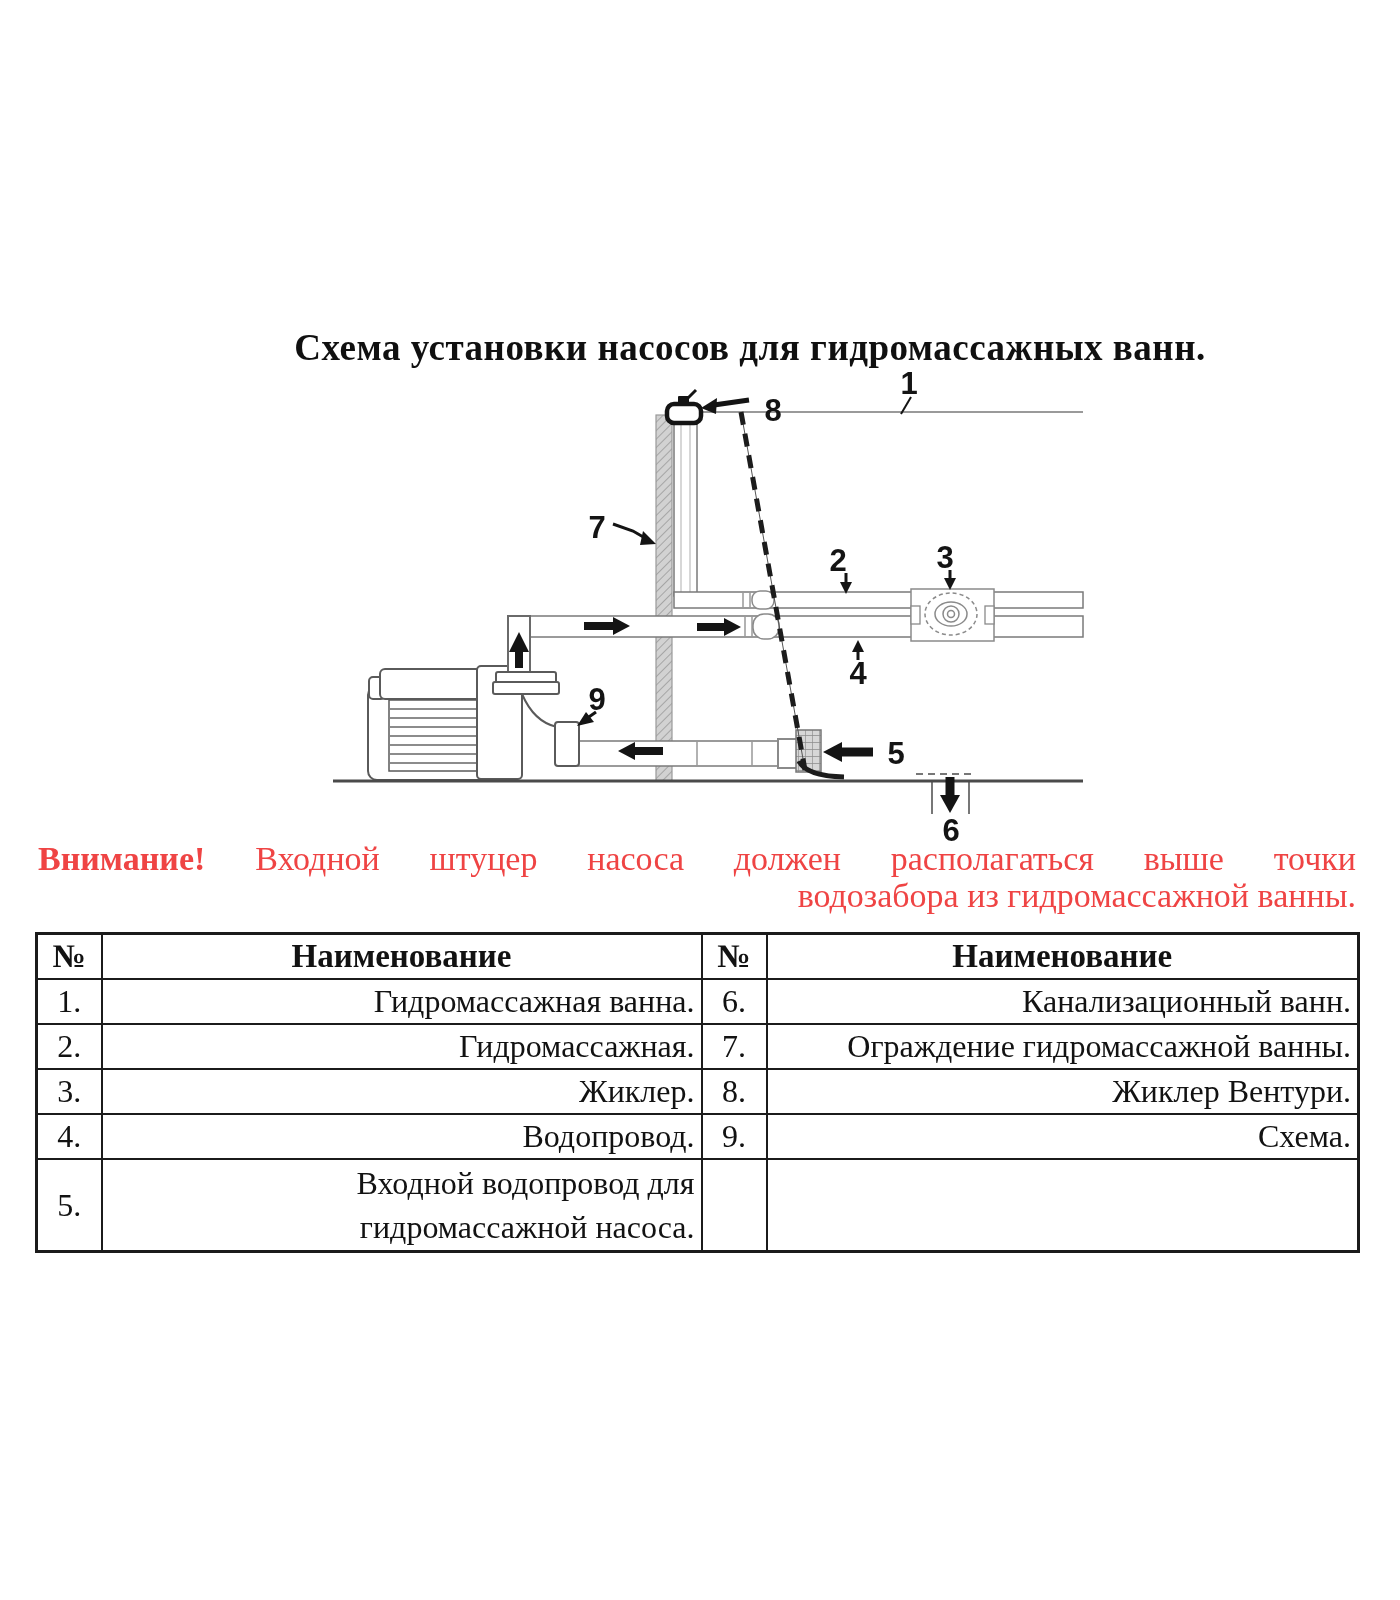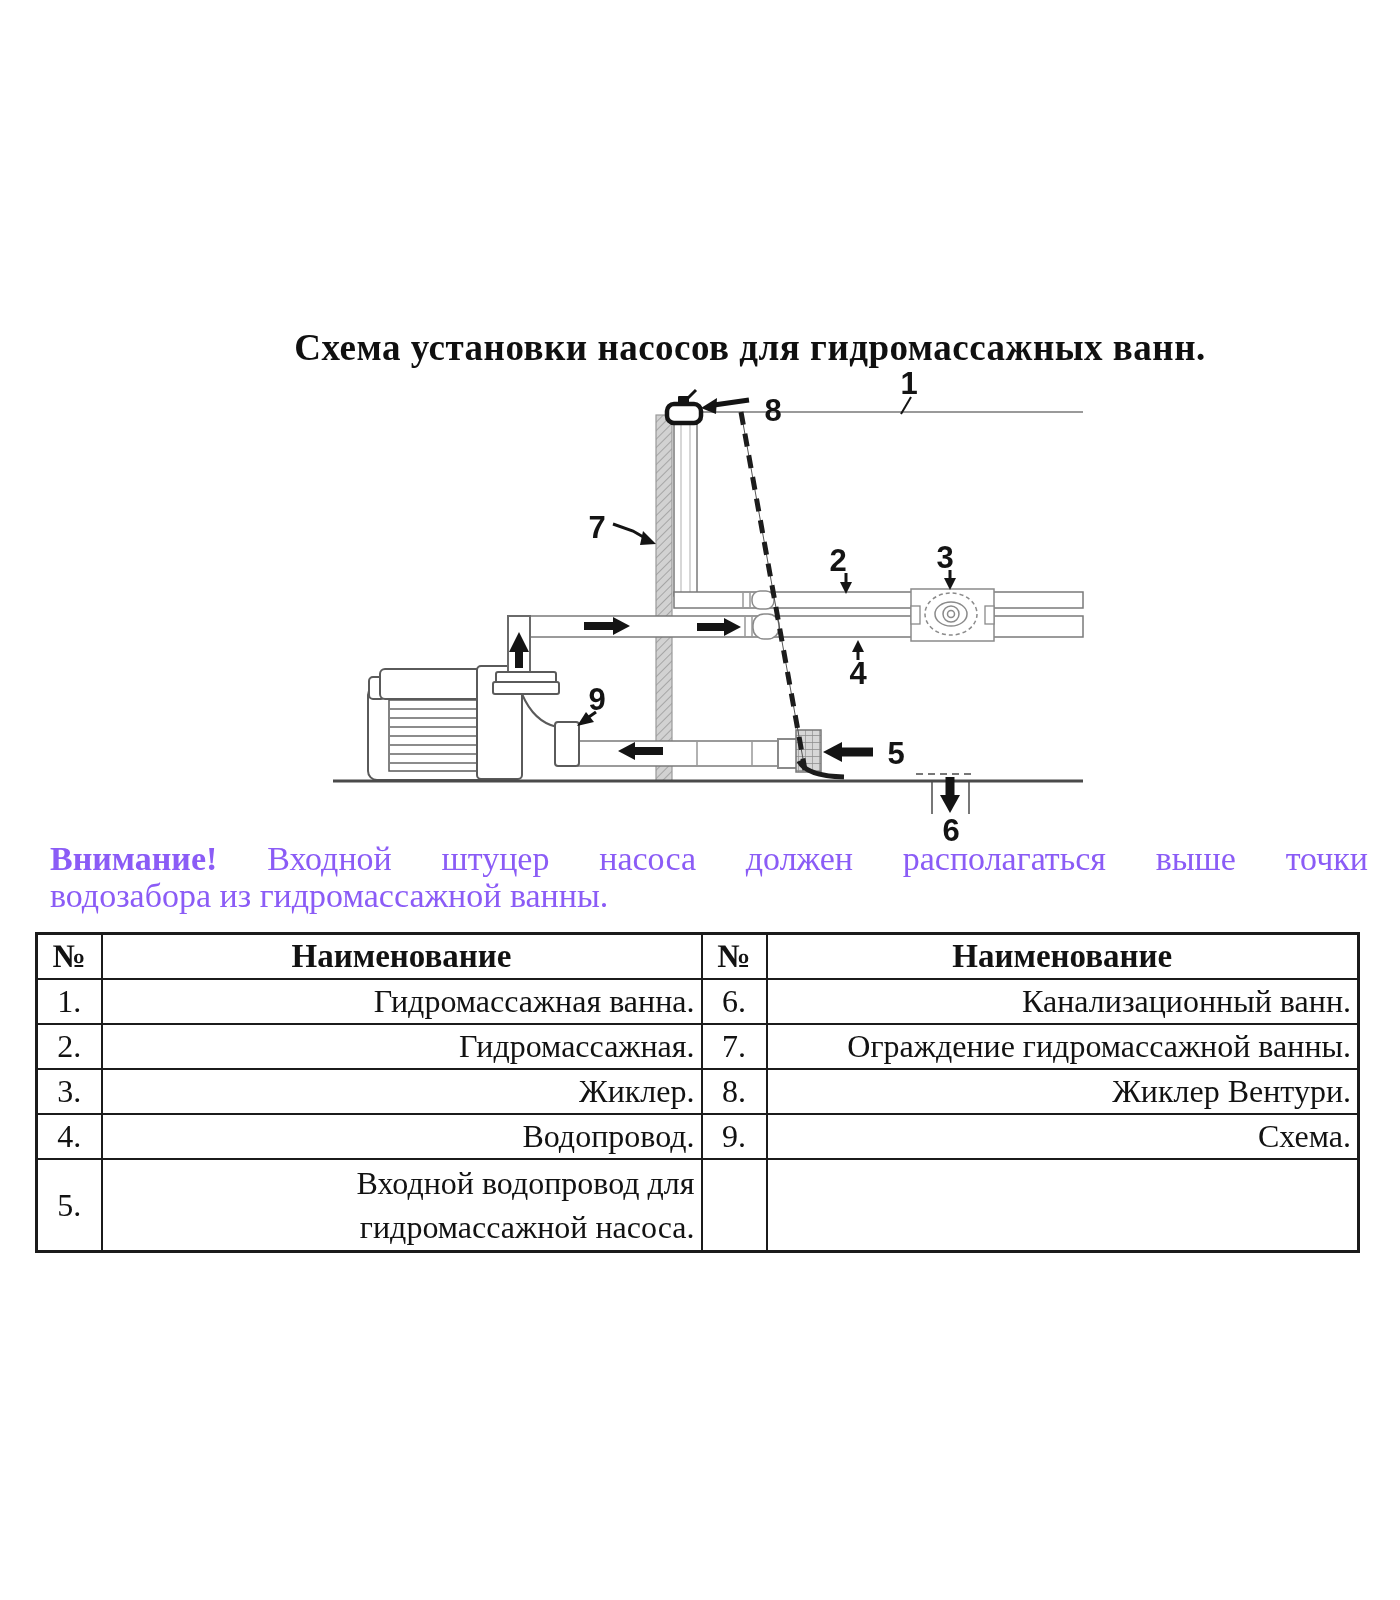--- a/index.html
+++ b/index.html
@@ -23,32 +23,32 @@
     letter-spacing: 0.5px;
     color: #101010;
   }
   .diagram-wrap {
     position: absolute;
     left: 330px; top: 368px;
     width: 760px; height: 478px;
   }
   .warning {
     position: absolute;
-    left: 50px; top: 840px;
+    left: 38px; top: 840px;
     width: 1318px;
     font-size: 34px;
     line-height: 37px;
-    color: #8b5cf6;
+    color: #ef4444;
   }
   .warning .w-line1 {
     text-align: justify;
     text-align-last: justify;
     white-space: nowrap;
   }
-  .warning .w-line2 { text-align: left; }
+  .warning .w-line2 { text-align: right; }
   .warning b { font-weight: bold; }
   .parts-table {
     position: absolute;
     left: 35px; top: 932px;
     width: 1322px;
     border-collapse: collapse;
     table-layout: fixed;
     font-size: 32px;
     color: #121212;
   }

